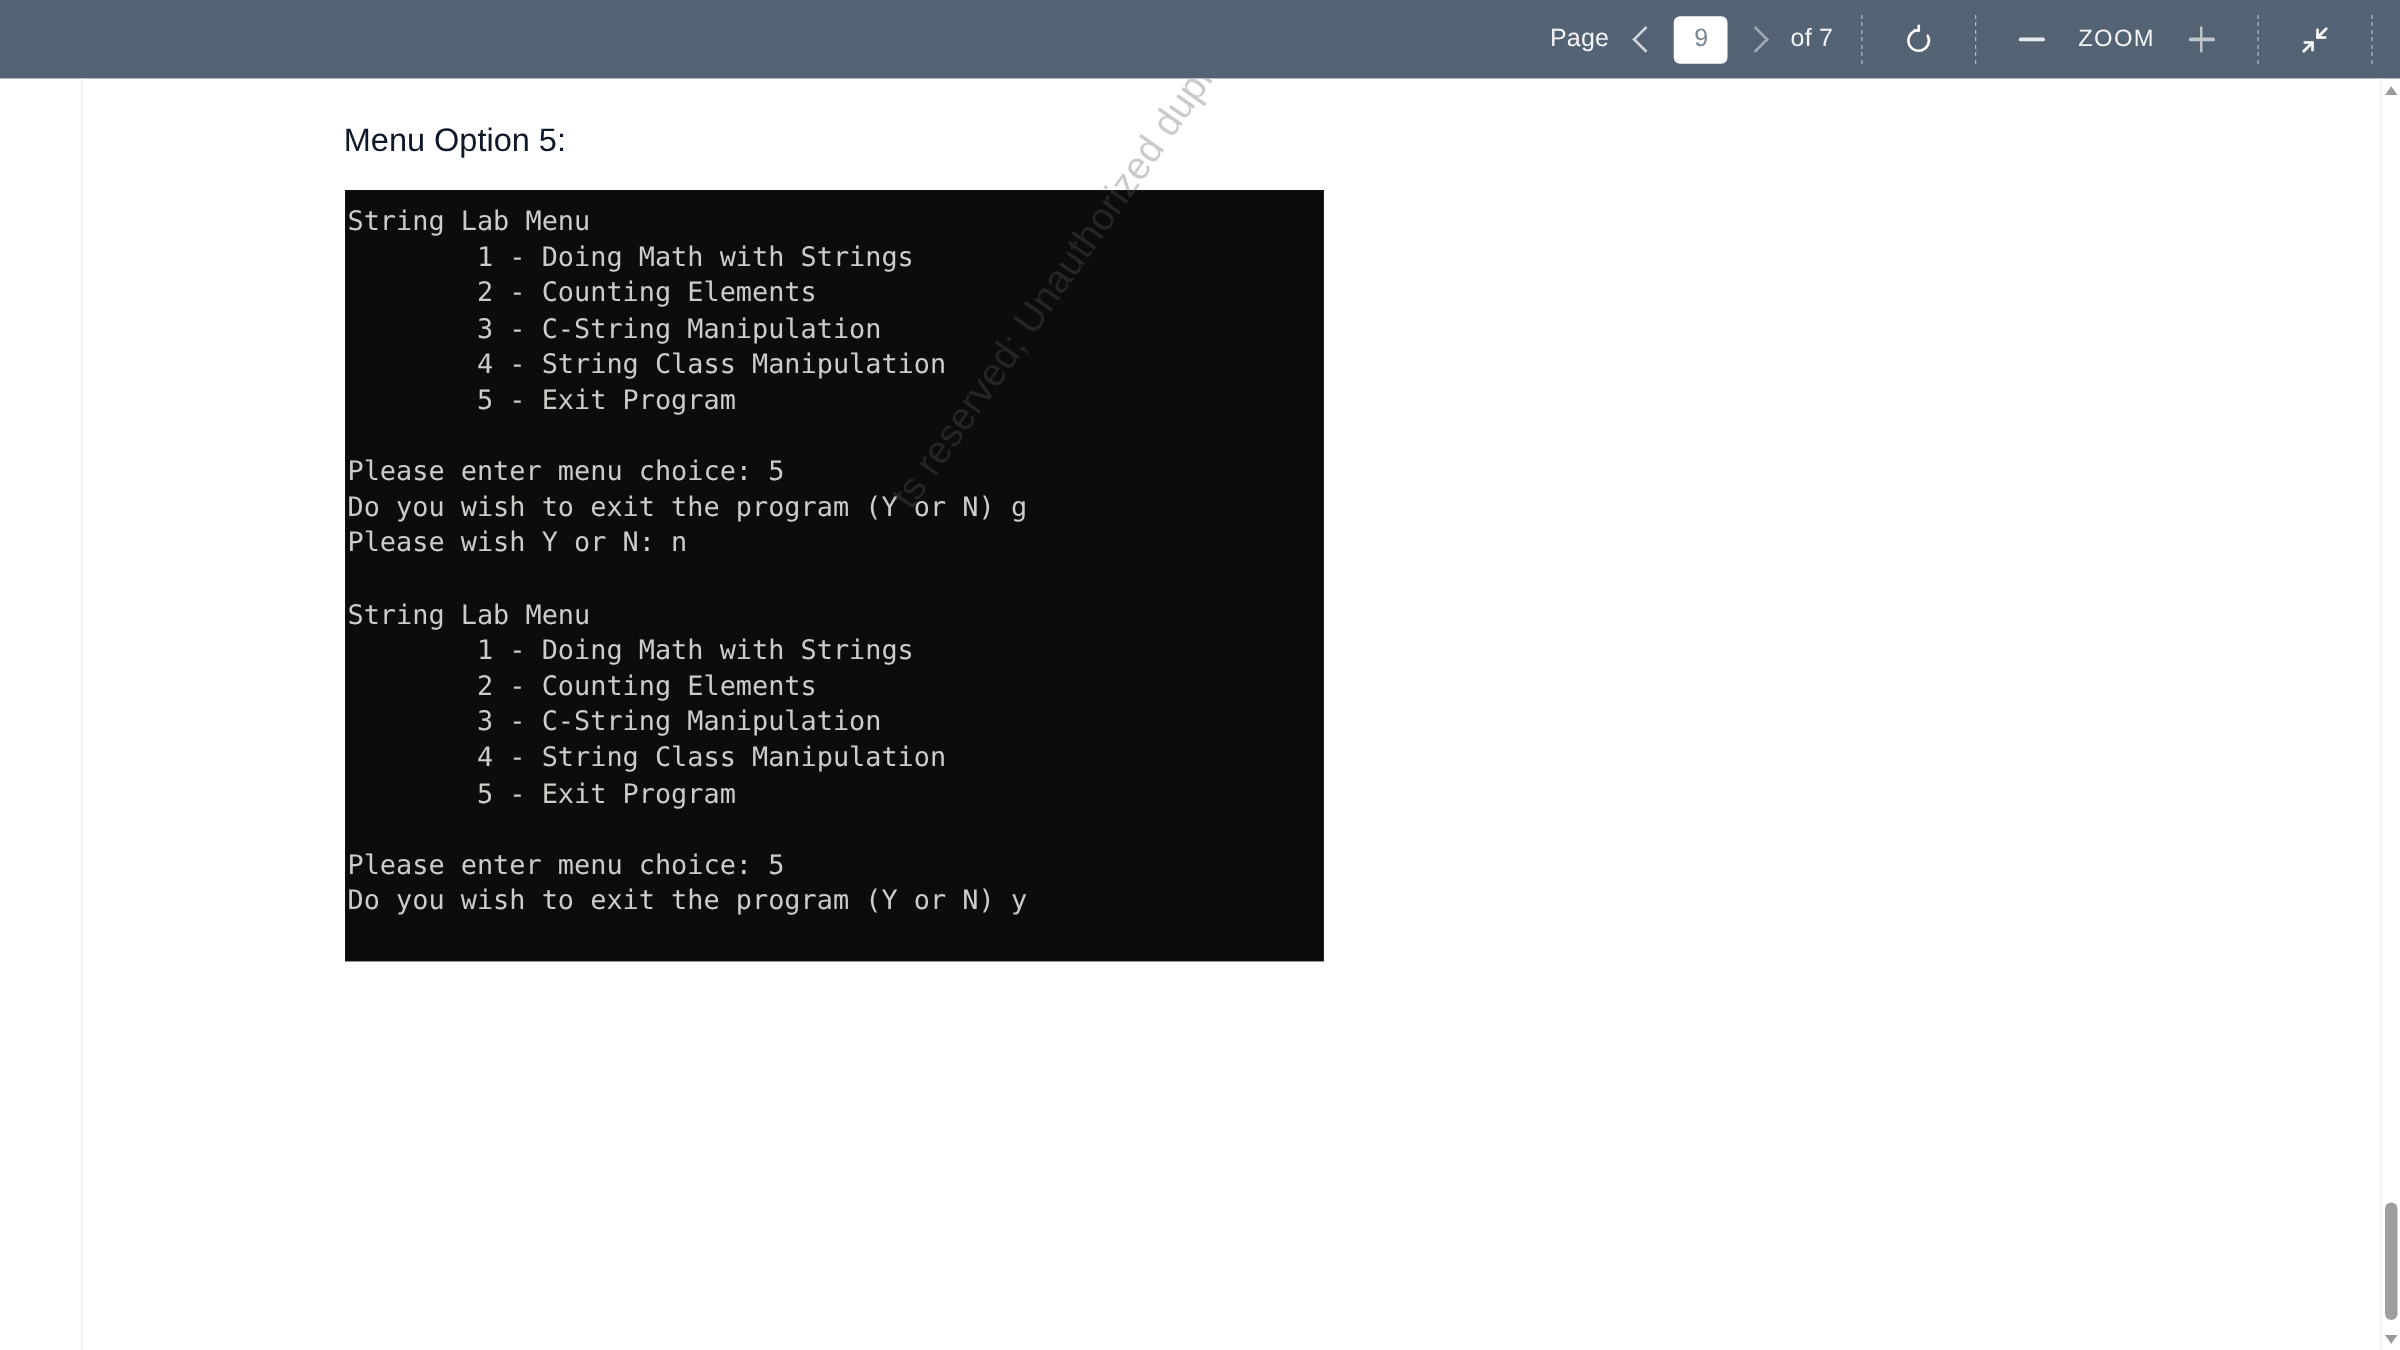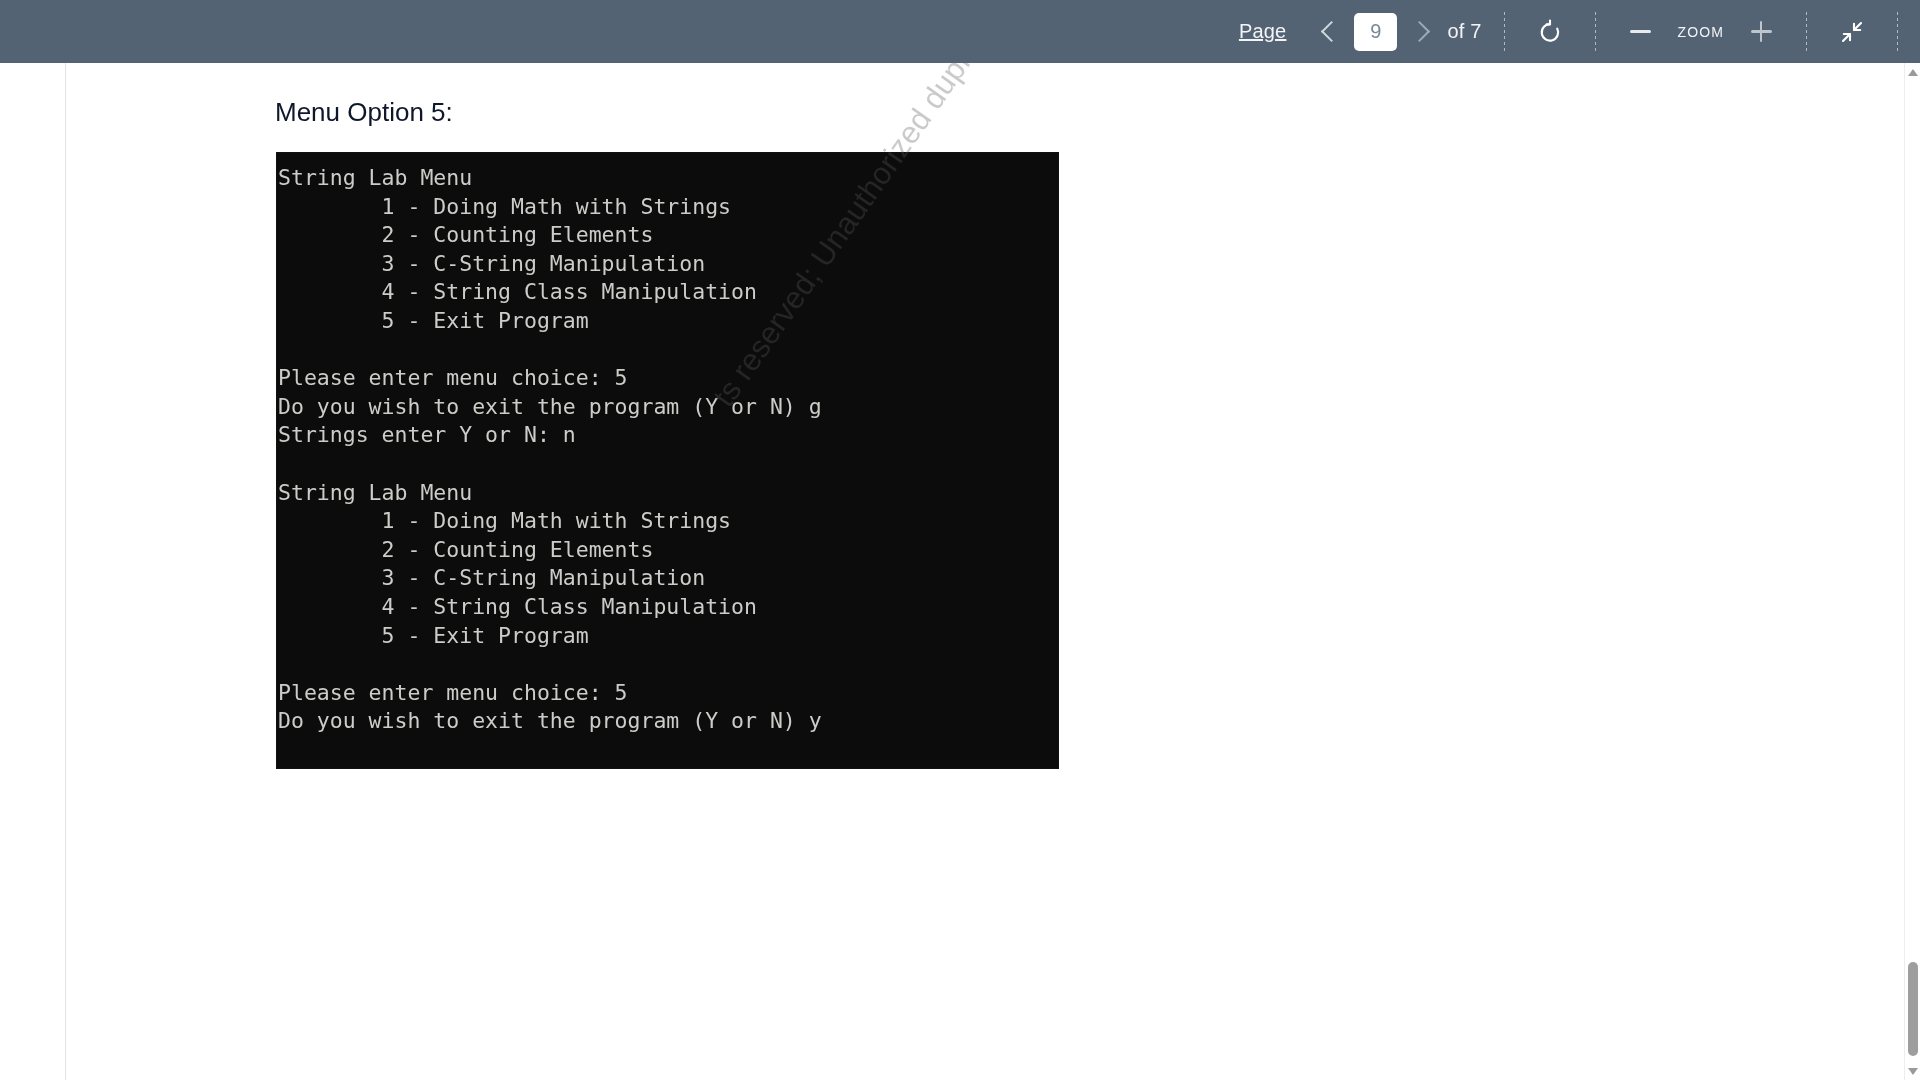--- a/index.html
+++ b/index.html
@@ -39,38 +39,38 @@
   .chev-left  { border-width: 0 0 2.5px 2.5px; transform: rotate(45deg); margin-left: 5px; }
   .chev-right { border-width: 2.5px 2.5px 0 0; transform: rotate(45deg); margin-right: 5px; opacity: .62; }
 
   .page-input {
     width: 43px; height: 38px;
     background: #ffffff; border: none; border-radius: 5px;
     color: #7b8794; font-size: 20px; text-align: center;
     font-family: "Liberation Sans", sans-serif;
     margin: 0 6px;
   }
-  .page-label { margin-right: 24px; text-decoration: underline; }
+  .page-label { margin-right: 8px; }
   .of-label { margin-left: 6px; }
 
   .icon-btn {
     width: 46px; height: 44px;
     display: flex; align-items: center; justify-content: center;
     cursor: pointer;
   }
   .zoom-minus {
     width: 21px; height: 2.5px; background: #e7ebef; border-radius: 2px;
   }
   .zoom-plus-wrap { position: relative; width: 21px; height: 21px; opacity: .72; }
   .zoom-plus-wrap::before, .zoom-plus-wrap::after {
     content: ""; position: absolute; background: #e7ebef; border-radius: 2px;
   }
   .zoom-plus-wrap::before { left: 0; top: 9.2px; width: 21px; height: 2.5px; }
   .zoom-plus-wrap::after { top: 0; left: 9.2px; height: 21px; width: 2.5px; }
-  .zoom-text { font-size: 14px; letter-spacing: 1.1px; margin: 0 14px; color: #f2f4f6; }
+  .zoom-text { font-size: 19px; letter-spacing: 1.1px; margin: 0 14px; color: #f2f4f6; }
 
   
   .viewer {
     position: absolute; top: 63px; left: 0;
     width: 1920px; height: 1017px;
     background: #ffffff;
   }
   .page-gutter {
     position: absolute; top: 0; left: 0;
     width: 66px; height: 1017px;
@@ -216,21 +216,21 @@
       <div>
           <div class="term-line">String Lab Menu</div>
           <div class="term-line">        1 - Doing Math with Strings</div>
           <div class="term-line">        2 - Counting Elements</div>
           <div class="term-line">        3 - C-String Manipulation</div>
           <div class="term-line">        4 - String Class Manipulation</div>
           <div class="term-line">        5 - Exit Program</div>
           <div class="term-line blank"> </div>
           <div class="term-line">Please enter menu choice: 5</div>
           <div class="term-line">Do you wish to exit the program (Y or N) g</div>
-          <div class="term-line">Strings enter Y or N: n</div>
+          <div class="term-line">Please wish Y or N: n</div>
           <div class="term-line blank"> </div>
           <div class="term-line">String Lab Menu</div>
           <div class="term-line">        1 - Doing Math with Strings</div>
           <div class="term-line">        2 - Counting Elements</div>
           <div class="term-line">        3 - C-String Manipulation</div>
           <div class="term-line">        4 - String Class Manipulation</div>
           <div class="term-line">        5 - Exit Program</div>
           <div class="term-line blank"> </div>
           <div class="term-line">Please enter menu choice: 5</div>
           <div class="term-line">Do you wish to exit the program (Y or N) y</div>

